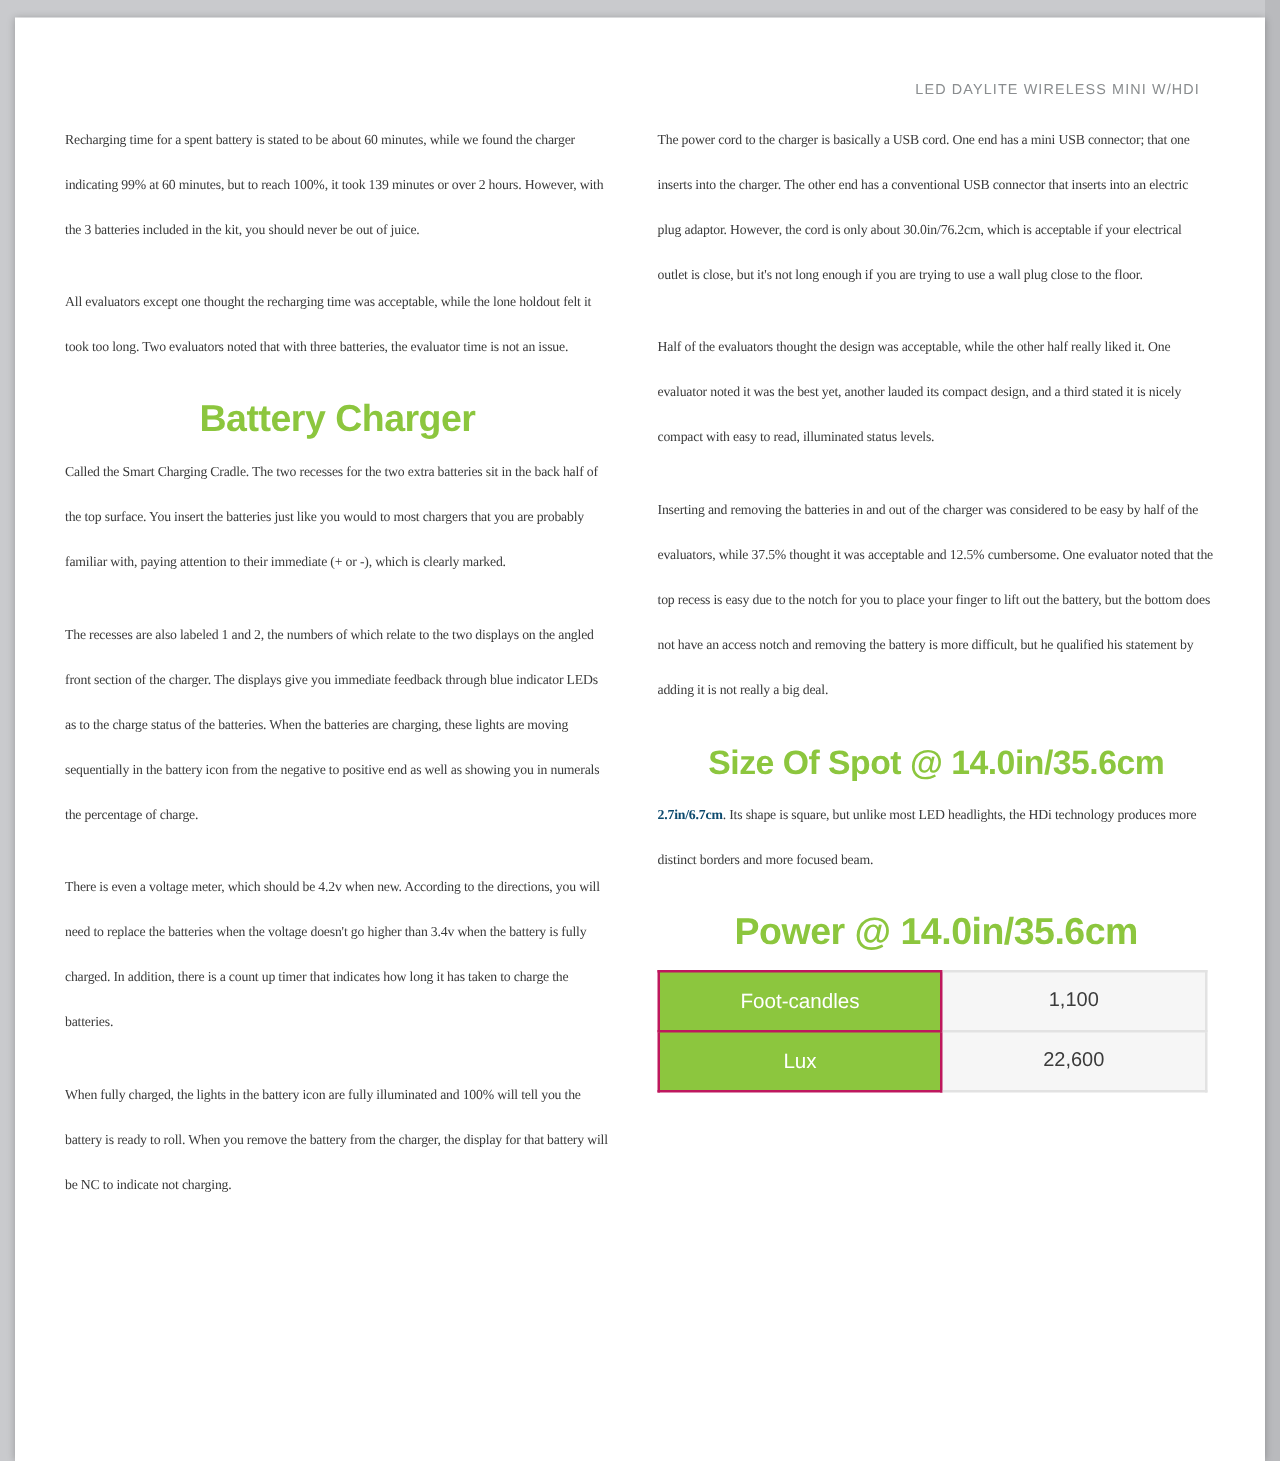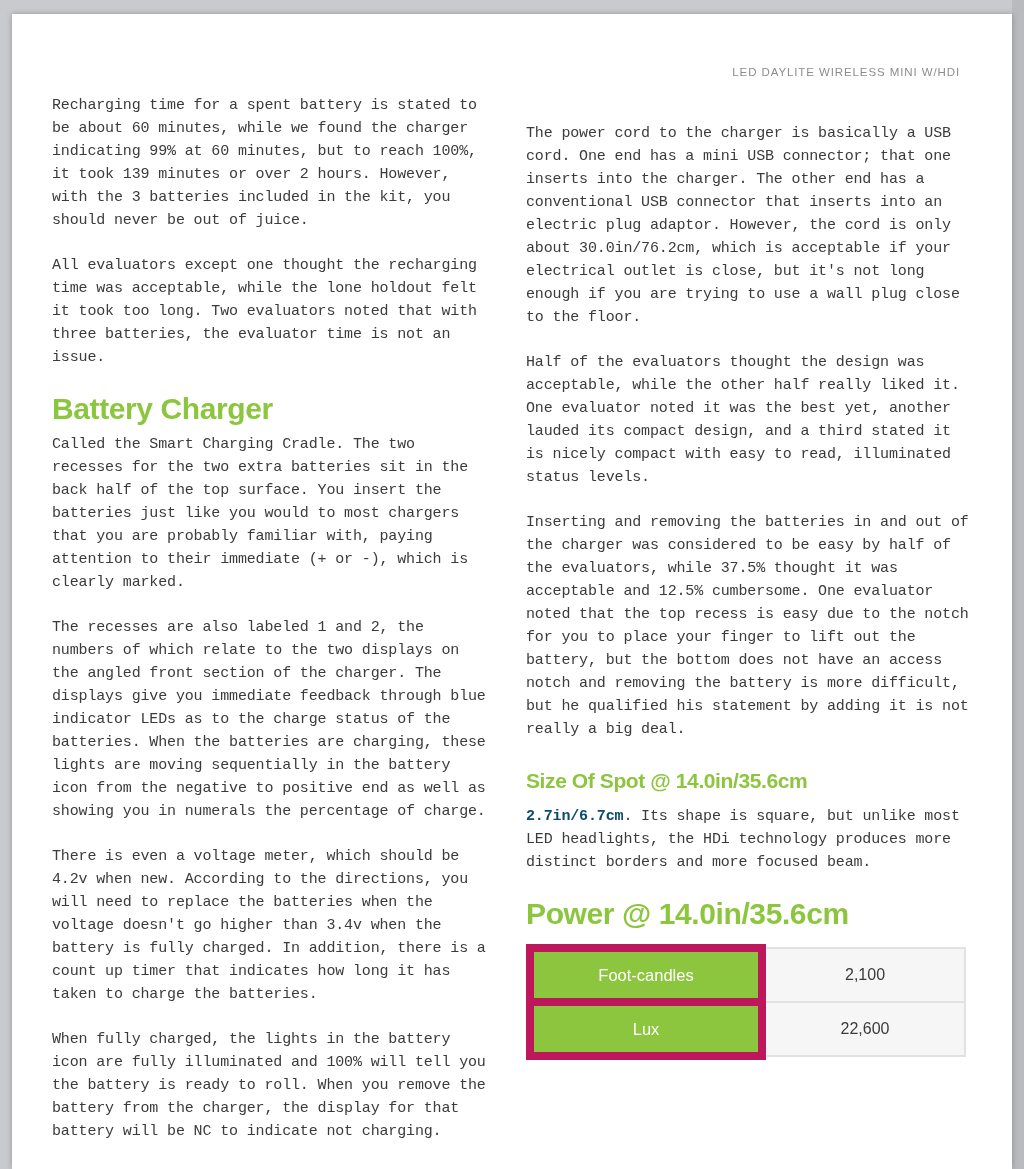--- a/index.html
+++ b/index.html
@@ -47,53 +47,54 @@
     width: 1000px;
     display: flex;
     gap: 38px;
     padding: 0 40px;
     box-sizing: border-box;
   }
   .col {
     width: 440px;
   }
   .col-left { width: 438px; }
-  .col-right { width: 448px; margin-top: 28px; }
+  .col-right { width: 448px; }
   p.body {
     margin: 0 0 22px 0;
-    font-size: 15px;
-    line-height: 23px;
+    font-size: 11px;
+    line-height: 36px;
     color: #3b3b3b;
-    font-family: Liberation Mono, monospace;
+    font-family: Liberation Serif, serif;
     letter-spacing: -0.15px;
   }
   h2.head {
     margin: 8px 0 6px 0;
     font-size: 30px;
     line-height: 36px;
     color: #8cc63e;
     font-family: "Liberation Sans", sans-serif;
     font-weight: bold;
     letter-spacing: -0.4px;
+    text-align: center;
   }
   h2.head.small {
-    font-size: 21px;
+    font-size: 27px;
   }
   .lead-bold {
     font-weight: bold;
     color: #0c4a6e;
   }
   table.power {
     border-collapse: collapse;
     width: 440px;
     margin: 12px 0 20px 0;
     table-layout: fixed;
   }
   table.power td {
-    border: 8px solid #be185d;
+    border: 2px solid #be185d;
     height: 44px;
     font-size: 16px;
     font-family: "Liberation Sans", sans-serif;
     text-align: center;
     vertical-align: middle;
   }
   table.power td.label {
     background: #8cc63e;
     color: #ffffff;
     width: 222px;
@@ -149,21 +150,21 @@
         <h2 class="head small">Size Of Spot @ 14.0in/35.6cm</h2>
 
         <p class="body"><span class="lead-bold">2.7in/6.7cm</span><span>. Its shape is square, but unlike most LED headlights, the HDi technology produces more distinct borders and more focused beam.</span></p>
 
         <h2 class="head">Power @ 14.0in/35.6cm</h2>
 
         <table class="power">
           <tbody>
             <tr>
               <td class="label">Foot-candles</td>
-              <td class="value">2,100</td>
+              <td class="value">1,100</td>
             </tr>
             <tr>
               <td class="label">Lux</td>
               <td class="value">22,600</td>
             </tr>
           </tbody>
         </table>
 
       </div>
 

